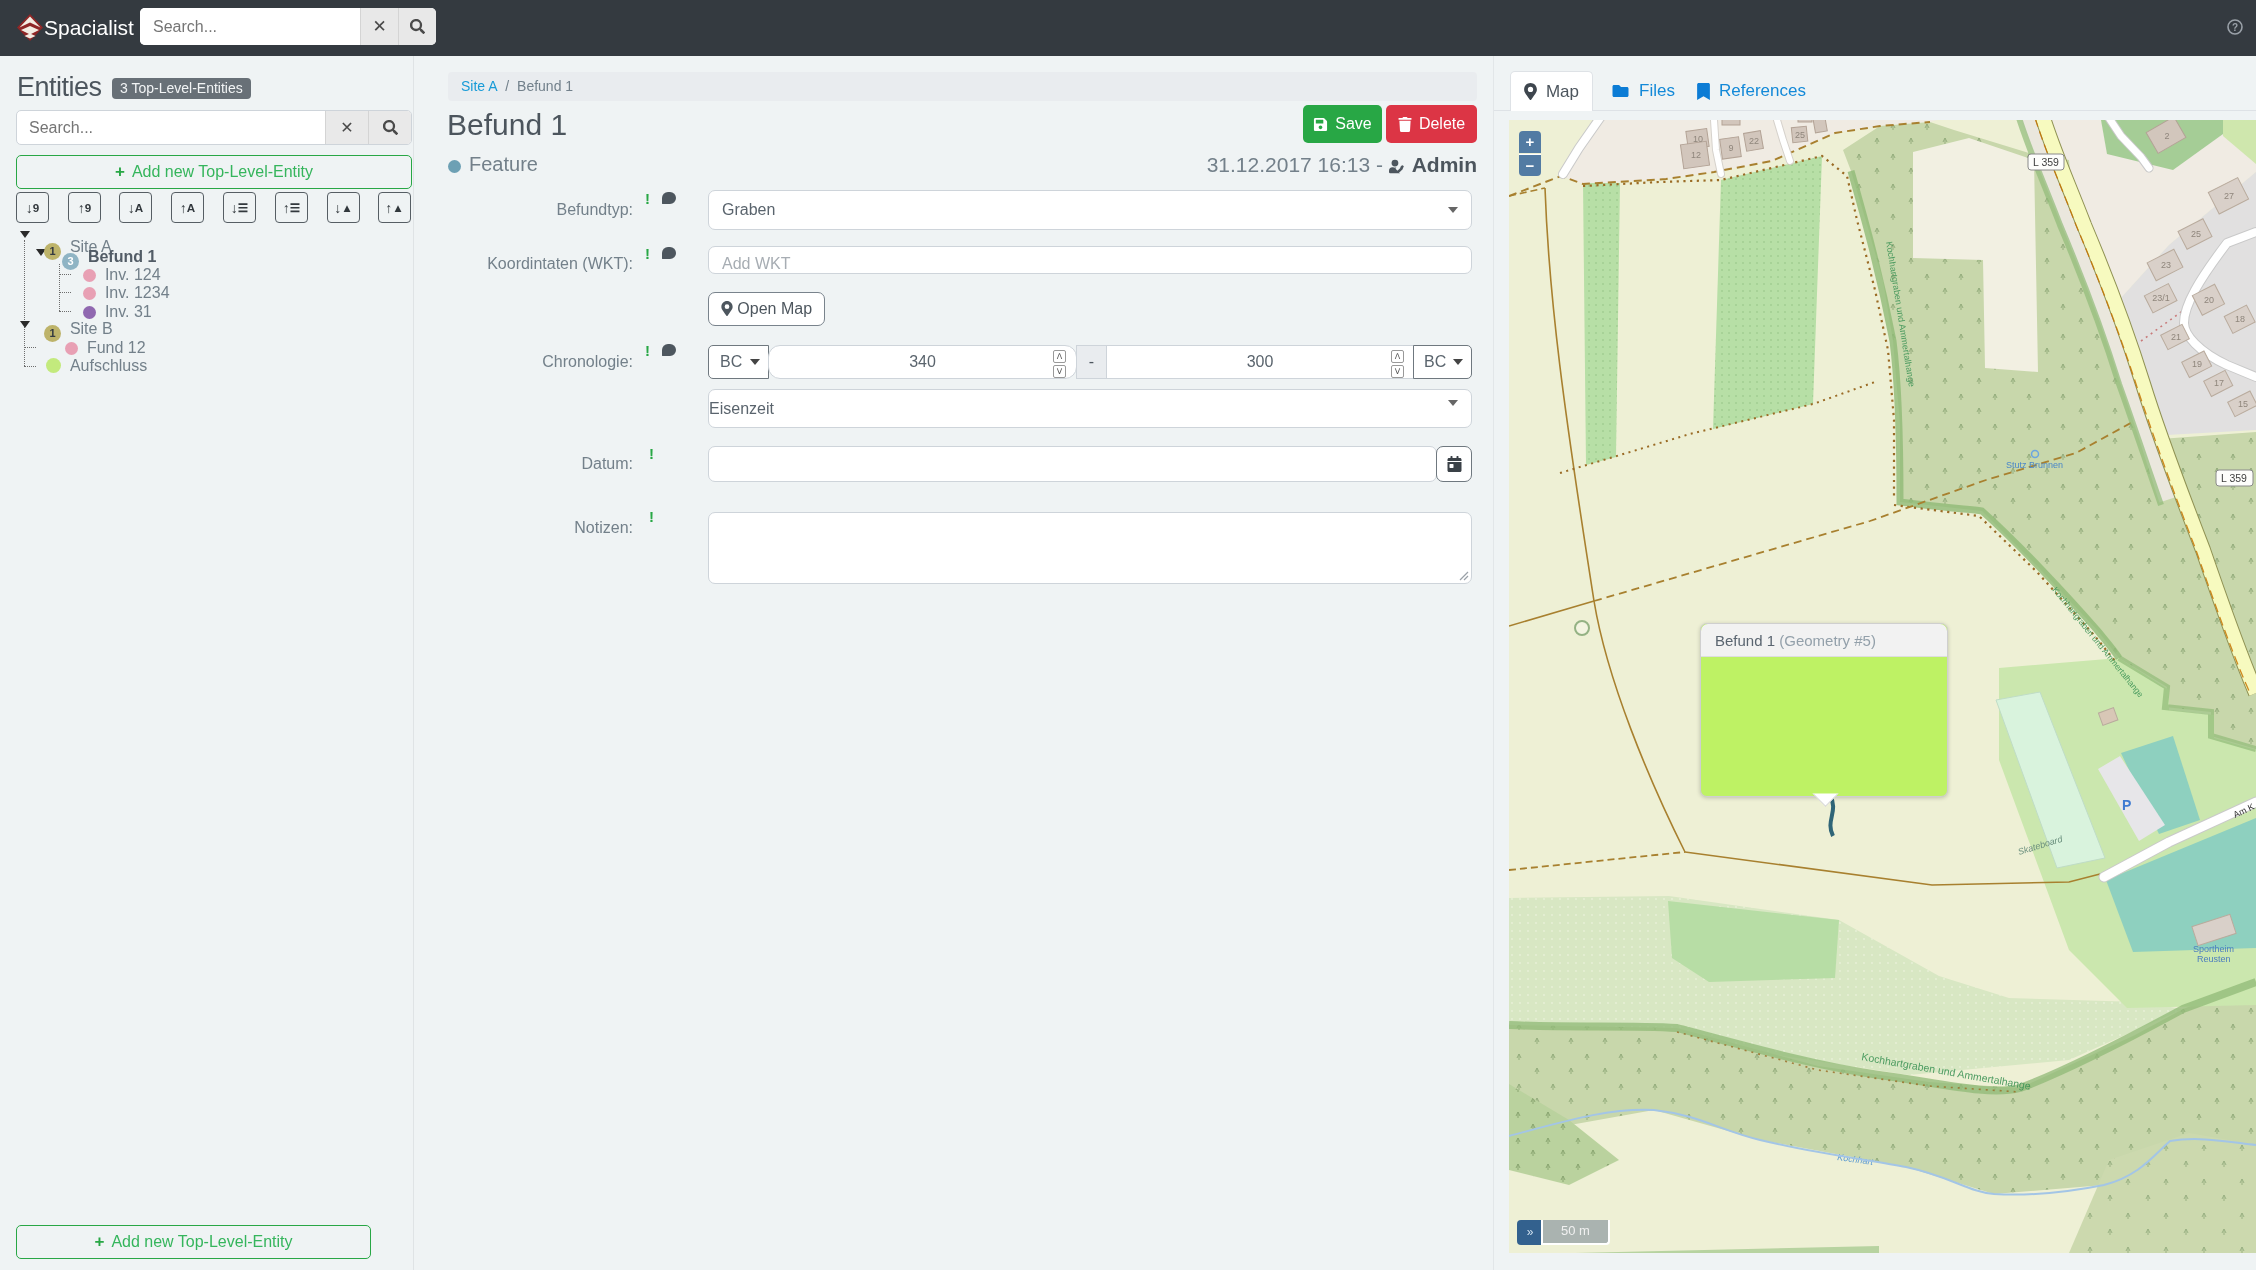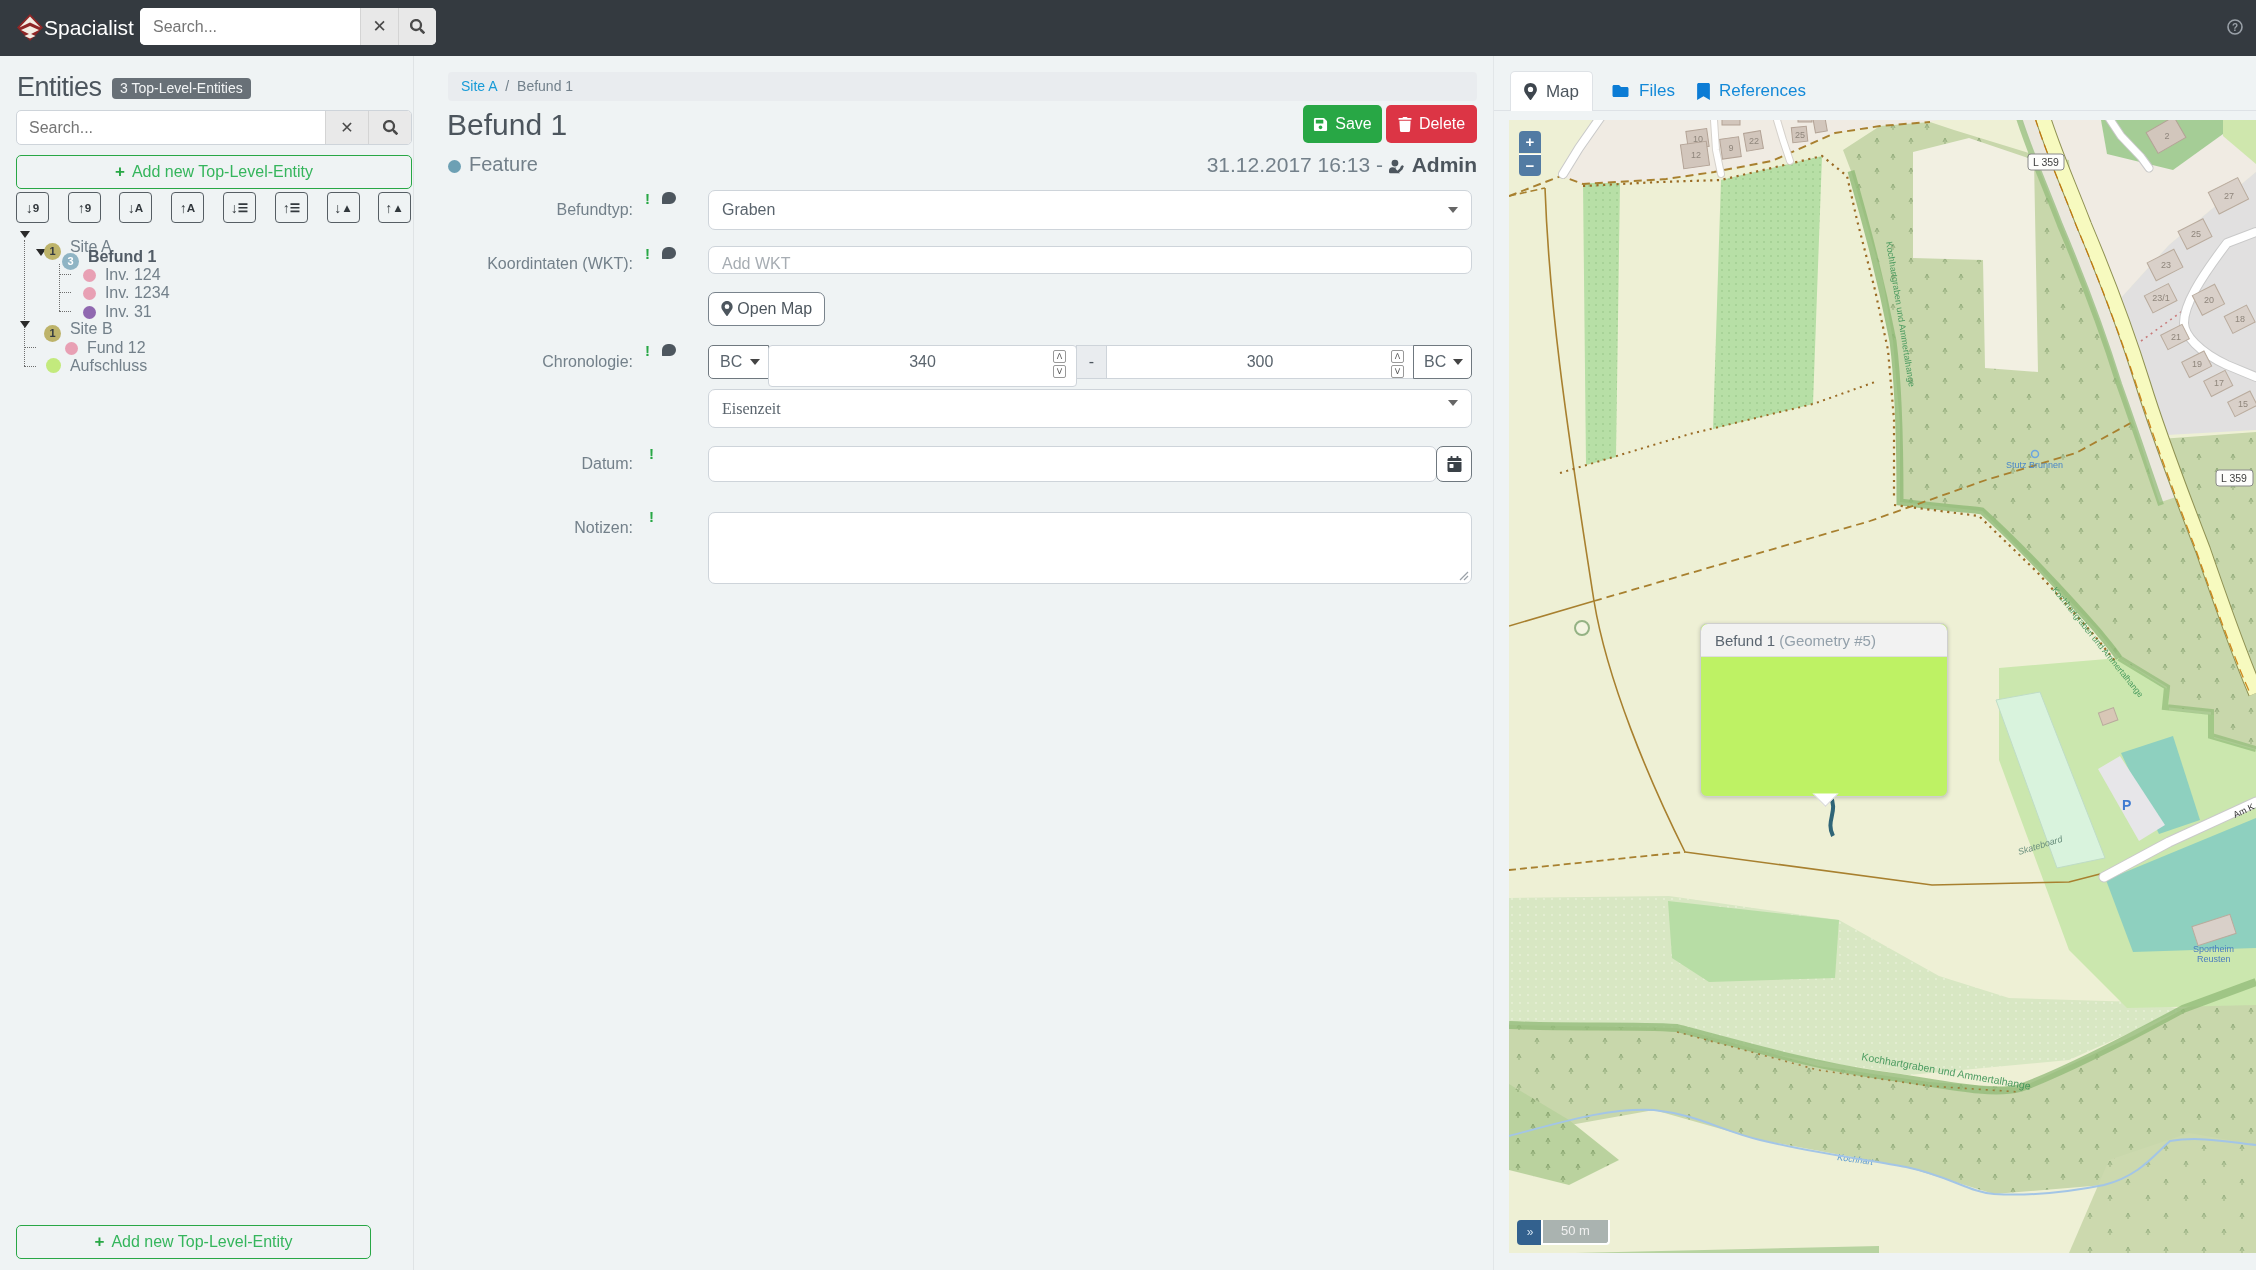--- a/index.html
+++ b/index.html
@@ -162,34 +162,34 @@
   <div class="ctl" style="left:708px;top:292px;width:117px;height:34px;line-height:32px;text-align:center;border-color:#79838c;color:#4d565e;">
     <svg style="vertical-align:-2px" width="12" height="15" viewBox="0 0 384 512">
         <path fill="#4d565e" d="M172.3 501.7C27 291 0 269.4 0 192 0 86 86 0 192 0s192 86 192 192c0 77.4-27 99-172.3 309.7a24 24 0 0 1-39.4 0zM192 272a80 80 0 1 0 0-160 80 80 0 0 0 0 160z"></path>
       </svg>
     Open Map</div>
 
   <div class="flabel" style="left:440px;top:353px">Chronologie:</div>
   <div class="exc" style="left:645px;top:342px">!</div>
   <div class="bub" style="left:662px;top:344px"></div>
   <div class="ctl" style="left:708px;top:345px;width:61px;height:34px;line-height:32px;padding-left:11px;background:#fff;border-color:#6f787f;border-radius:5px 0 0 5px;">BC <span class="caret" style="position:static;display:inline-block;vertical-align:2px;border-top-color:#444;margin-left:3px"></span></div>
-  <div class="ctl" style="left:768px;top:345px;width:309px;height:42px;line-height:32px;text-align:center;border-radius:4px;">340</div>
+  <div class="ctl" style="left:768px;top:345px;width:309px;height:34px;line-height:32px;text-align:center;border-radius:12px;">340</div>
   <div class="spin" style="left:1052px;top:350px">
       <span>ᐱ</span>
       <span>ᐯ</span>
     </div>
   <div class="ctl" style="left:1076px;top:345px;width:31px;height:34px;line-height:32px;text-align:center;background:#e9ecef;border-radius:0;color:#4d565e;">-</div>
   <div class="ctl" style="left:1106px;top:345px;width:308px;height:34px;line-height:32px;text-align:center;border-radius:0;">300</div>
   <div class="spin" style="left:1390px;top:350px">
       <span>ᐱ</span>
       <span>ᐯ</span>
     </div>
   <div class="ctl" style="left:1413px;top:345px;width:59px;height:34px;line-height:32px;padding-left:10px;background:#fff;border-color:#6f787f;border-radius:0 5px 5px 0;">BC <span class="caret" style="position:static;display:inline-block;vertical-align:2px;border-top-color:#444;margin-left:2px"></span></div>
 
-  <div class="ctl" style="left:708px;top:389px;width:764px;height:39px;line-height:37px;padding-left:13px;font-family:Liberation Serif, serif;">Eisenzeit</div>
+  <div class="ctl" style="left:708px;top:389px;width:764px;height:39px;line-height:37px;">Eisenzeit</div>
   <div class="caret" style="left:1448px;top:400px"></div>
 
   <div class="flabel" style="left:440px;top:455px">Datum:</div>
   <div class="exc" style="left:649px;top:445px">!</div>
   <div class="ctl" style="left:708px;top:446px;width:729px;height:36px;"></div>
   <div class="ctl" style="left:1436px;top:446px;width:36px;height:36px;border-color:#6f787f;text-align:center;line-height:40px;"><svg width="15" height="16" viewBox="0 0 448 512">
         <path fill="#3a4147" d="M0 464c0 26.5 21.5 48 48 48h352c26.5 0 48-21.5 48-48V192H0zm64-192c0-8.8 7.2-16 16-16h96c8.8 0 16 7.2 16 16v96c0 8.8-7.2 16-16 16H80c-8.8 0-16-7.2-16-16zm336-208h-48V16c0-8.8-7.2-16-16-16h-32c-8.8 0-16 7.2-16 16v48H160V16c0-8.8-7.2-16-16-16h-32c-8.8 0-16 7.2-16 16v48H48C21.5 64 0 85.5 0 112v48h448v-48c0-26.5-21.5-48-48-48z"></path>
       </svg></div>
 
   <div class="flabel" style="left:440px;top:519px">Notizen:</div>

